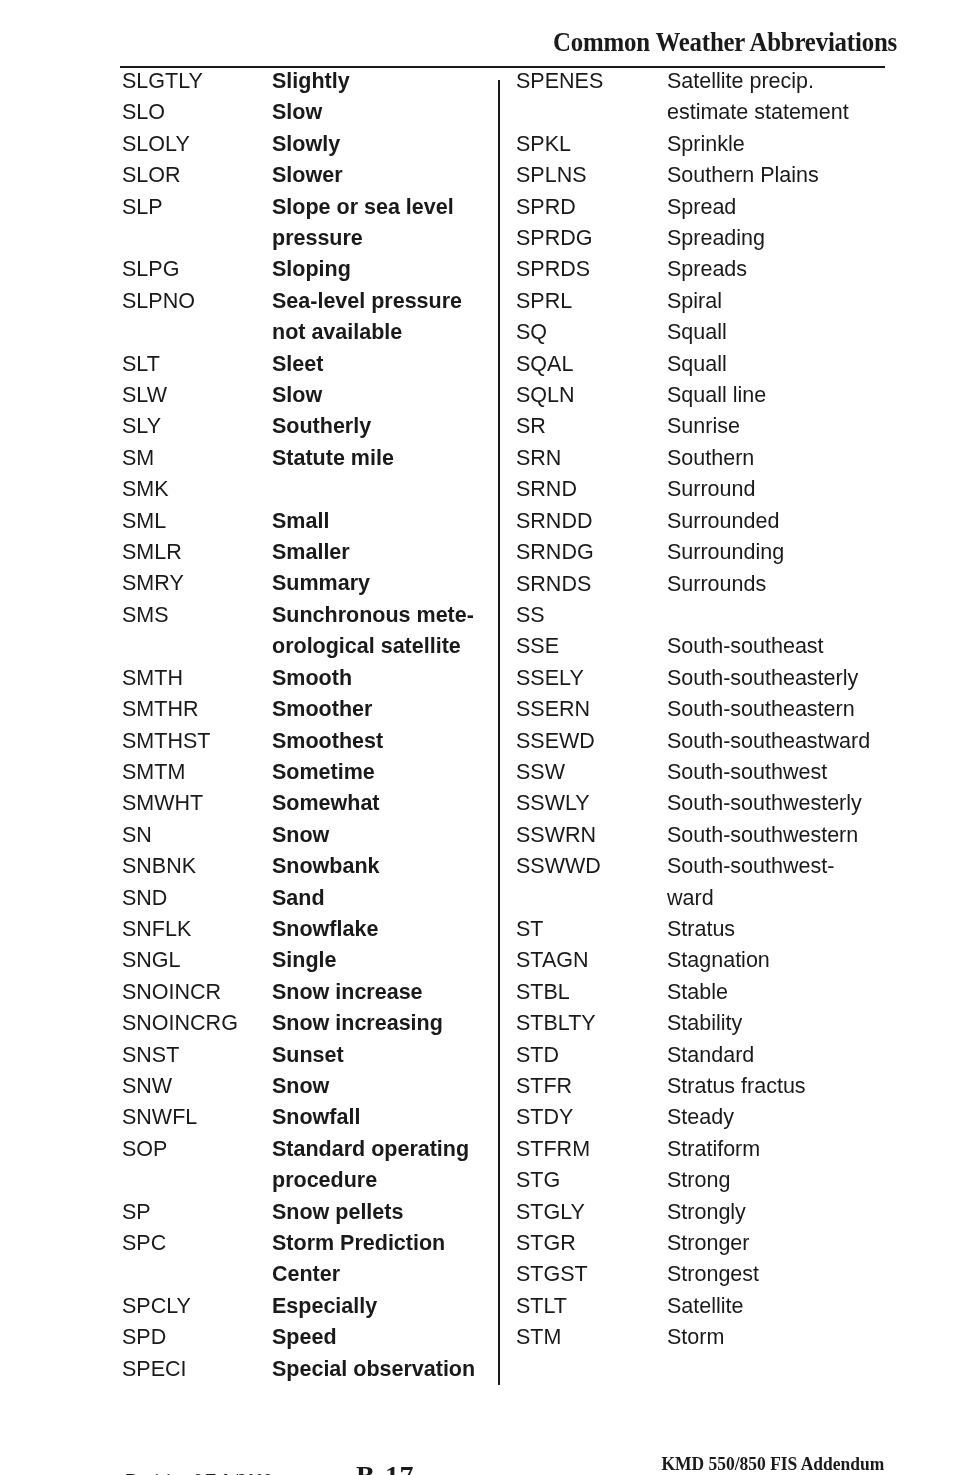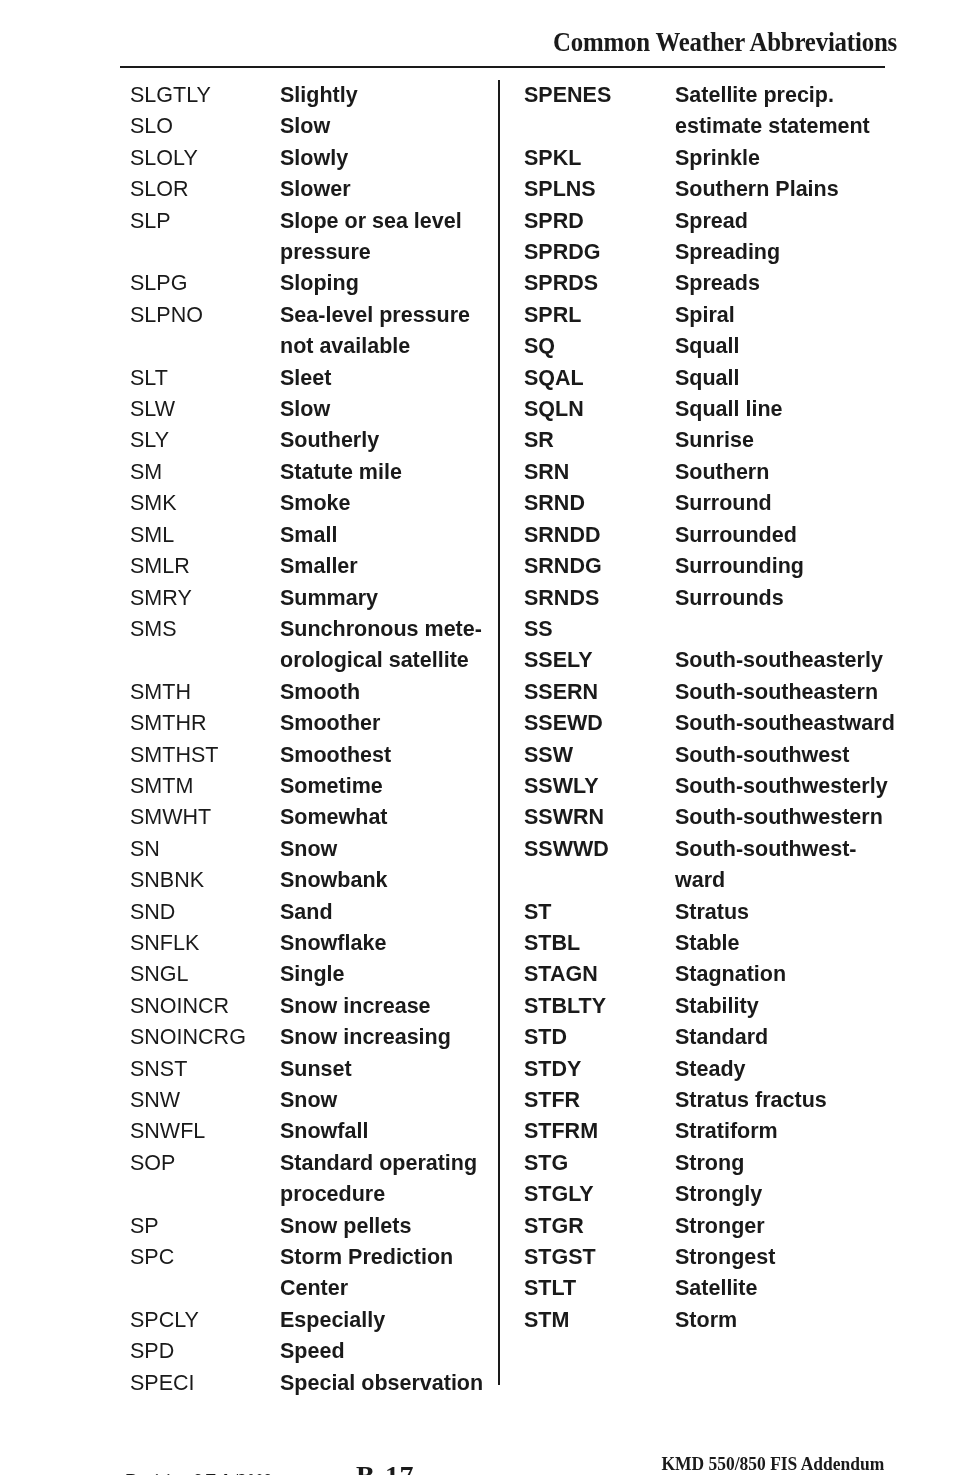--- a/index.html
+++ b/index.html
@@ -52,25 +52,24 @@
     left: 498px;
     top: 80px;
     width: 0;
     height: 1305px;
     border-left: 2px solid #1a1a1a;
   }
 
   
   .glossary-column {
     position: absolute;
-    top: 80px;
-    margin-left: 8px;
+    top: 66px;
   }
   #glossary-column-left  { left: 122px; width: 360px; }
-  #glossary-column-right { left: 516px; width: 390px; font-weight: bold; }
+  #glossary-column-right { left: 516px; width: 390px; }
 
   .entry {
     position: relative;
     display: block;
     min-height: 31.4px;
   }
   .entry .term {
     position: absolute;
     left: 0;
     top: 0;
@@ -183,21 +182,20 @@
     <div class="entry">
       <span class="term">SLY</span>
       <span class="definition">Southerly</span>
     </div>
     <div class="entry">
       <span class="term">SM</span>
       <span class="definition">Statute mile</span>
     </div>
     <div class="entry">
       <span class="term">SMK</span>
-      <span class="definition">Smoke</span>
     </div>
     <div class="entry">
       <span class="term">SML</span>
       <span class="definition">Small</span>
     </div>
     <div class="entry">
       <span class="term">SMLR</span>
       <span class="definition">Smaller</span>
     </div>
     <div class="entry">
@@ -360,20 +358,24 @@
       <span class="definition">Surrounding</span>
     </div>
     <div class="entry">
       <span class="term">SRNDS</span>
       <span class="definition">Surrounds</span>
     </div>
     <div class="entry">
       <span class="term">SS</span>
     </div>
     <div class="entry">
+      <span class="term">SSE</span>
+      <span class="definition">South-southeast</span>
+    </div>
+    <div class="entry">
       <span class="term">SSELY</span>
       <span class="definition">South-southeasterly</span>
     </div>
     <div class="entry">
       <span class="term">SSERN</span>
       <span class="definition">South-southeastern</span>
     </div>
     <div class="entry">
       <span class="term">SSEWD</span>
       <span class="definition">South-southeastward</span>
@@ -393,42 +395,42 @@
     <div class="entry">
       <span class="term">SSWWD</span>
       <span class="definition">South-southwest-
 ward</span>
     </div>
     <div class="entry">
       <span class="term">ST</span>
       <span class="definition">Stratus</span>
     </div>
     <div class="entry">
+      <span class="term">STAGN</span>
+      <span class="definition">Stagnation</span>
+    </div>
+    <div class="entry">
       <span class="term">STBL</span>
       <span class="definition">Stable</span>
     </div>
     <div class="entry">
-      <span class="term">STAGN</span>
-      <span class="definition">Stagnation</span>
-    </div>
-    <div class="entry">
       <span class="term">STBLTY</span>
       <span class="definition">Stability</span>
     </div>
     <div class="entry">
       <span class="term">STD</span>
       <span class="definition">Standard</span>
     </div>
     <div class="entry">
+      <span class="term">STFR</span>
+      <span class="definition">Stratus fractus</span>
+    </div>
+    <div class="entry">
       <span class="term">STDY</span>
       <span class="definition">Steady</span>
-    </div>
-    <div class="entry">
-      <span class="term">STFR</span>
-      <span class="definition">Stratus fractus</span>
     </div>
     <div class="entry">
       <span class="term">STFRM</span>
       <span class="definition">Stratiform</span>
     </div>
     <div class="entry">
       <span class="term">STG</span>
       <span class="definition">Strong</span>
     </div>
     <div class="entry">

